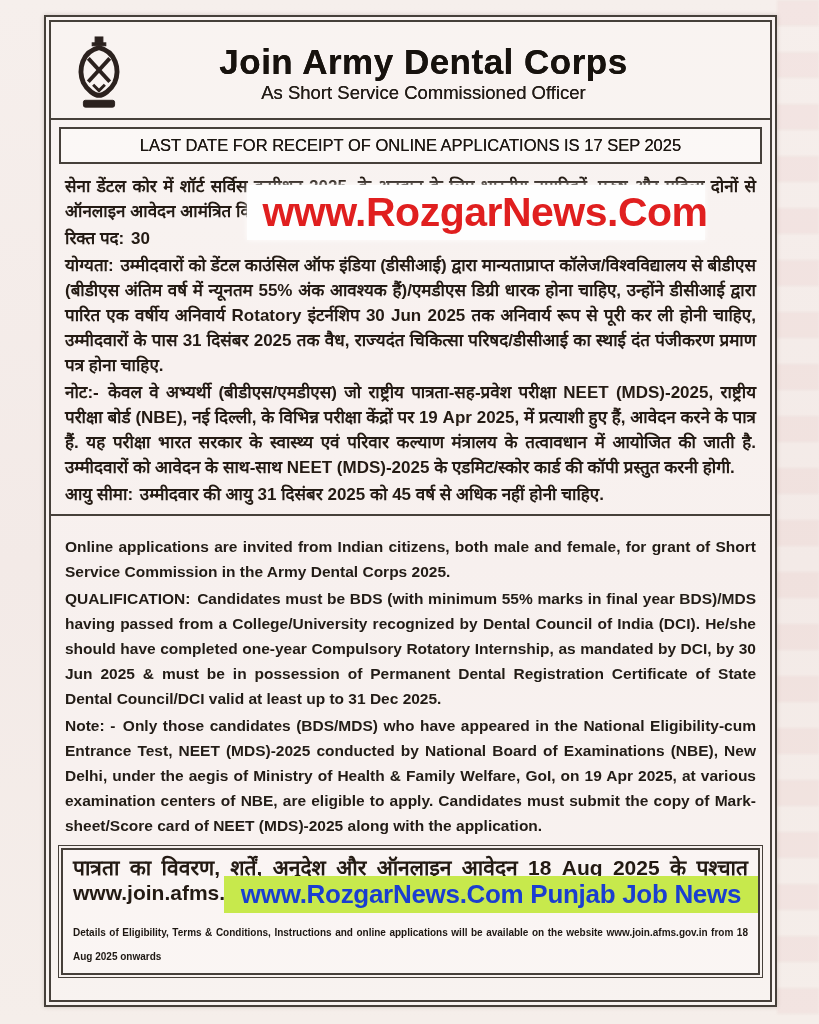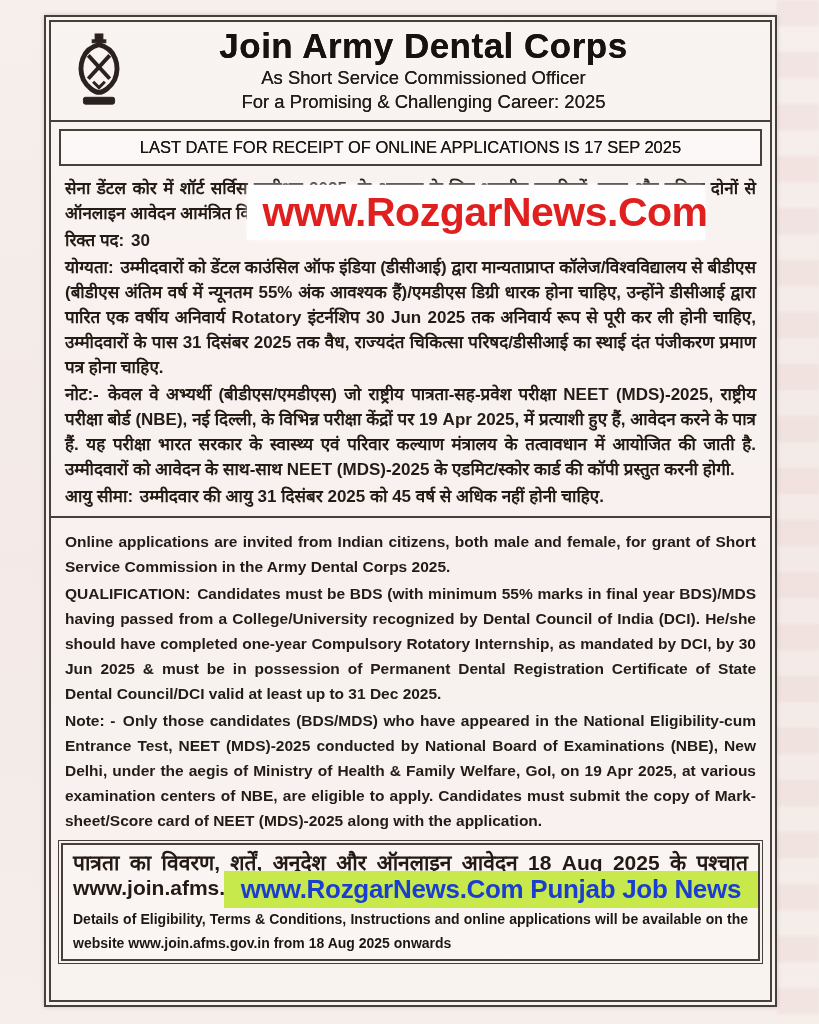--- a/index.html
+++ b/index.html
@@ -17,43 +17,43 @@
   .frame{
     position:absolute;left:44px;top:15px;width:733px;height:992px;
     border:2px solid #46403a;padding:3px;box-sizing:border-box;
     background:rgba(255,253,252,.35);
     box-shadow:0 0 4px rgba(90,70,60,.25);
   }
   .frame-inner{
     border:2px solid #46403a;height:100%;box-sizing:border-box;
     overflow:hidden;display:flex;flex-direction:column;
   }
-  .header{display:flex;align-items:center;padding:5px 12px 6px;border-bottom:2px solid #46403a;}
+  .header{display:flex;align-items:center;padding:14px 12px 6px;border-bottom:2px solid #46403a;}
   .emblem{width:72px;flex:0 0 72px;display:flex;justify-content:center;}
   .header-text{flex:1;text-align:center;padding-right:46px;}
   .title{font-size:35px;font-weight:bold;color:#17120e;letter-spacing:.5px;line-height:1.1;
          text-shadow:0 0 .6px #17120e;}
   .sub{font-size:18.5px;font-weight:normal;color:#221c17;line-height:1.32;text-shadow:0 0 .4px #221c17;}
   .banner{margin:7px 8px 6px;border:2px solid #46403a;text-align:center;font-weight:normal;
           font-size:16.5px;padding:7px 4px;color:#1c1712;background:rgba(255,255,255,.4);
           text-shadow:0 0 .4px #1c1712;}
   .section-hi{padding:2px 14px 2px;}
   .hi-para{margin:2px 0;font-size:17px;font-weight:700;line-height:25px;text-align:justify;color:#241b14;}
   .hi-para b{margin-right:2px;}
   .divider{border-top:2px solid #46403a;margin:3px 0 0;}
-  .section-en{padding:9px 14px 2px;}
+  .section-en{padding:16px 14px 2px;}
   .en-para{margin:2px 0;font-size:15.5px;font-weight:600;line-height:25px;text-align:justify;color:#221c16;}
   .en-para.strong{font-weight:700;}
   .en-para b{margin-right:2px;}
   .footer-box{
     margin:6px 10px 4px;border:2px solid #46403a;outline:1px solid #46403a;outline-offset:2px;
     padding:5px 10px 4px;position:relative;background:rgba(255,255,255,.25);
   }
   .fb-hi{font-size:21px;font-weight:700;line-height:25px;color:#231a13;text-align:justify;}
-  .fb-en{font-size:14px;font-weight:700;line-height:24px;color:#1d1712;text-align:justify;margin-top:7px;}
+  .fb-en{font-size:10px;font-weight:700;line-height:24px;color:#1d1712;text-align:justify;margin-top:16px;}
   .red-wm{
     position:absolute;left:247px;top:185px;width:458px;height:55px;z-index:6;
     background:#fefefe;display:flex;align-items:center;justify-content:center;
     box-shadow:0 0 6px rgba(255,255,255,.9);
   }
   .red-wm span{font-size:41px;font-weight:bold;letter-spacing:-.5px;white-space:nowrap;margin-left:18px;}
   .green-band{
     position:absolute;right:0;top:26px;width:534px;height:37px;z-index:5;
     display:flex;align-items:center;justify-content:center;
   }
@@ -79,21 +79,20 @@
               <line x1="19" y1="23" x2="41" y2="47" stroke-width="4"></line>
               <line x1="41" y1="23" x2="19" y2="47" stroke-width="4"></line>
               <path d="M24 50 L30 56 L36 50" fill="none" stroke-width="3"></path>
               <rect x="14" y="66" width="32" height="7" rx="2"></rect>
             </g>
           </svg>
         </div>
         <div class="header-text">
           <div class="title">Join Army Dental Corps</div>
           <div class="sub">As Short Service Commissioned Officer</div>
-          <div class="sub">For a Promising &amp; Challenging Career: 2025</div>
         </div>
       </div>
 
       <div class="banner">LAST DATE FOR RECEIPT OF ONLINE APPLICATIONS IS 17 SEP 2025</div>
 
       <div class="section-hi">
         <p class="hi-para">सेना डेंटल कोर में शॉर्ट सर्विस कमीशन 2025. के अनवान के लिए भारतीय नागरिकों, पुरुष और महिला दोनों से ऑनलाइन आवेदन आमंत्रित किए जाते हैं.</p>
         <p class="hi-para">
           <b>रिक्त पद:</b>
           <span>30</span>

